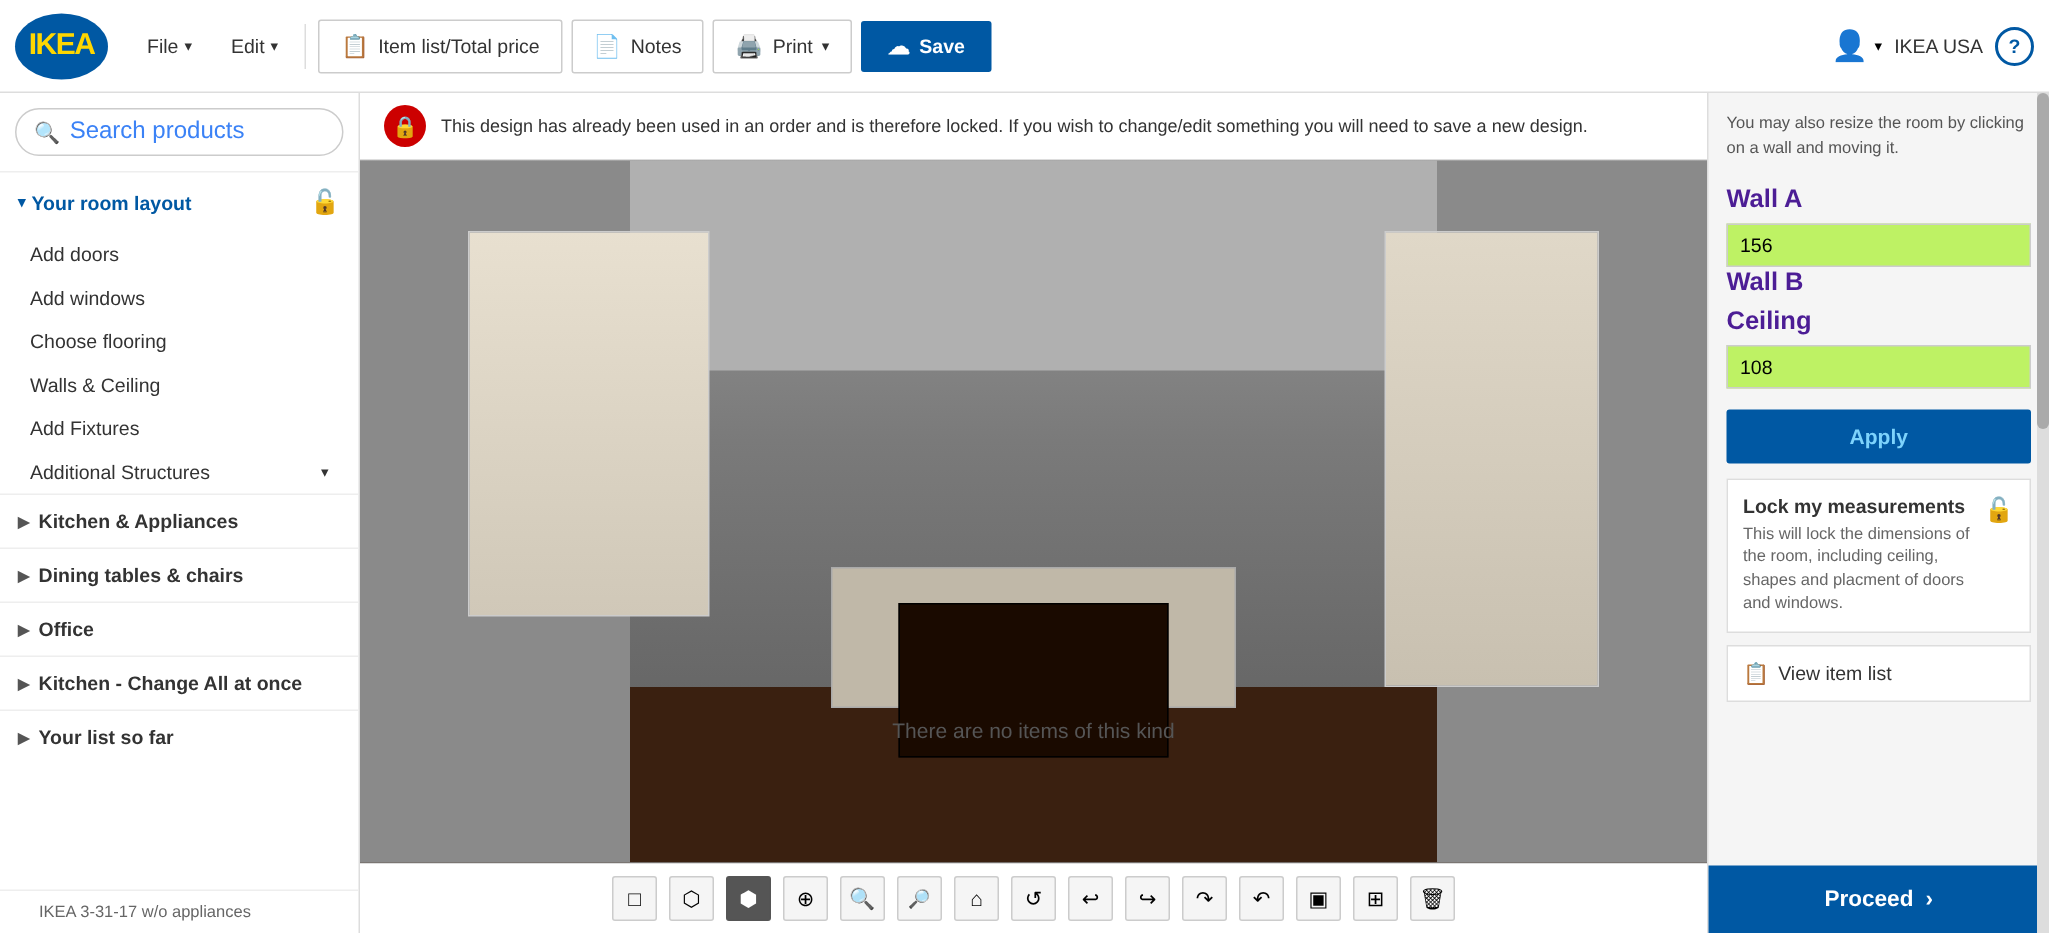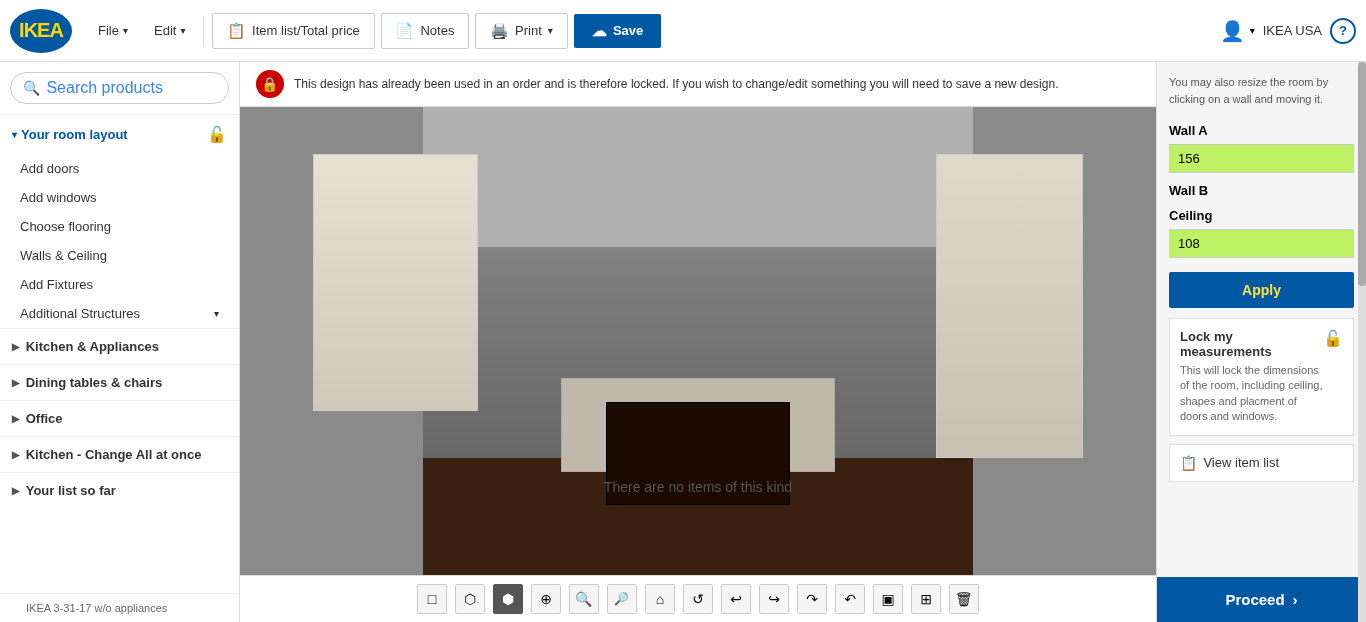--- a/index.html
+++ b/index.html
@@ -51,28 +51,28 @@
     .counter-center { position: absolute; bottom: 22%; left: 35%; width: 30%; height: 20%; background: #c8c0b0; border: 1px solid #aaa; }
     .island { position: absolute; bottom: 15%; left: 40%; width: 20%; height: 22%; background: #1a0a00; border: 1px solid #000; }
 
     .toolbar-bar { display: flex; align-items: center; justify-content: center; gap: 8px; background: #fff; border-top: 1px solid #ddd; padding: 8px; flex-shrink: 0; }
     .tool-btn { width: 30px; height: 30px; border: 1px solid #ccc; background: #f5f5f5; cursor: pointer; display: flex; align-items: center; justify-content: center; font-size: 14px; border-radius: 2px; }
     .tool-btn.active { background: #555; color: #fff; border-color: #555; }
 
     .no-items-text { position: absolute; bottom: 80px; left: 50%; transform: translateX(-50%); font-size: 14px; color: #555; white-space: nowrap; }
 
     
-    .right-panel { width: 210px; background: #f5f5f5; border-left: 1px solid #ddd; display: flex; flex-direction: column; flex-shrink: 0; position: relative; }
+    .right-panel { width: 228px; background: #f5f5f5; border-left: 1px solid #ddd; display: flex; flex-direction: column; flex-shrink: 0; position: relative; }
     .right-scroll { flex: 1; overflow-y: auto; padding: 12px; }
     .scroll-track { position: absolute; right: 0; top: 0; bottom: 0; width: 8px; background: #ddd; }
     .scroll-thumb { position: absolute; right: 0; top: 0; width: 8px; height: 40%; background: #aaa; border-radius: 4px; }
     .panel-hint { font-size: 11px; color: #555; line-height: 1.5; margin-bottom: 16px; }
-    .panel-label { font-size: 13px; font-weight: bold; color: #000000; margin-bottom: 6px; margin-top: 10px; }
+    .panel-label { font-size: 17px; font-weight: bold; color: #4c1d95; margin-bottom: 6px; }
     .panel-input { width: 100%; border: 1px solid #ccc; padding: 6px 8px; font-size: 13px; background: #bef264; }
-    .apply-btn { width: 100%; padding: 10px; background: #0058a3; color: #fde047; border: none; cursor: pointer; font-size: 14px; font-weight: bold; margin-top: 14px; border-radius: 2px; }
+    .apply-btn { width: 100%; padding: 10px; background: #0058a3; color: #7dd3fc; border: none; cursor: pointer; font-size: 14px; font-weight: bold; margin-top: 14px; border-radius: 2px; }
     .lock-section { background: #fff; border: 1px solid #ddd; padding: 10px; margin-top: 10px; display: flex; align-items: flex-start; justify-content: space-between; }
     .lock-section-text h4 { font-size: 13px; font-weight: bold; color: #333; }
     .lock-section-text p { font-size: 11px; color: #666; margin-top: 4px; line-height: 1.4; }
     .view-item-list { display: flex; align-items: center; gap: 6px; padding: 10px; background: #fff; border: 1px solid #ddd; margin-top: 8px; cursor: pointer; font-size: 13px; color: #333; }
     .proceed-btn { width: 100%; padding: 14px; background: #0058a3; color: #fff; border: none; cursor: pointer; font-size: 15px; font-weight: bold; display: flex; align-items: center; justify-content: center; gap: 8px; flex-shrink: 0; }
 
     
     .chevron { display: inline-block; font-size: 10px; }
     .lock-icon-small { font-size: 16px; color: #999; }
 

